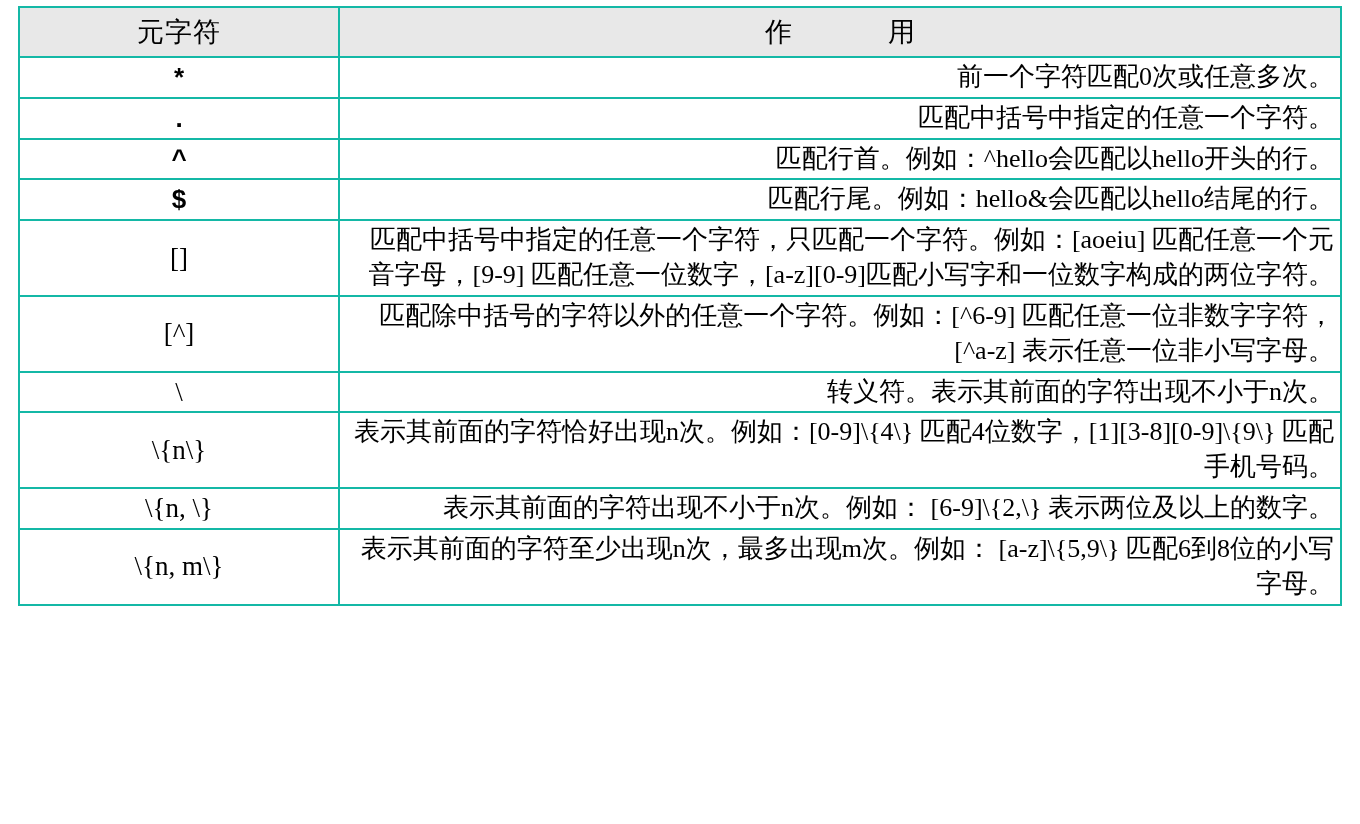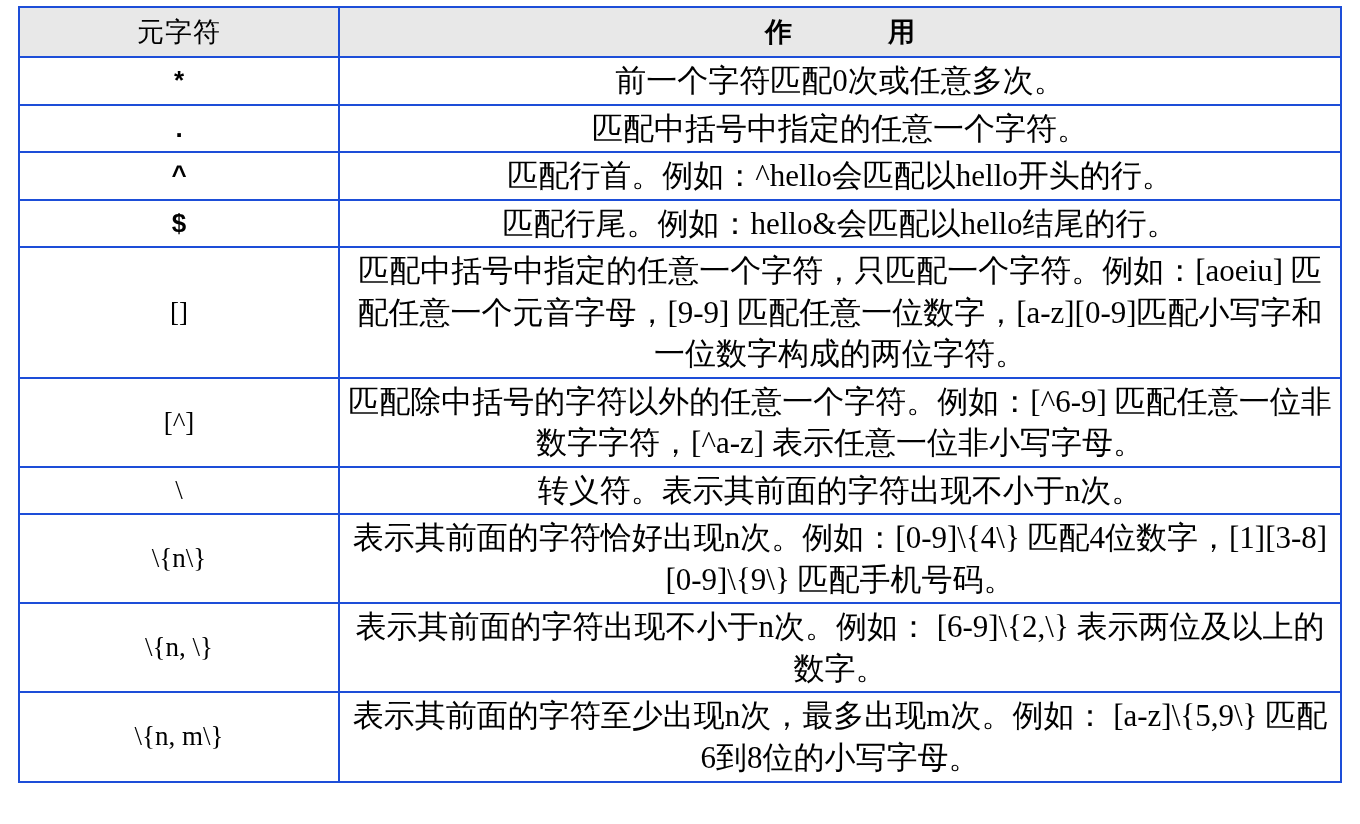--- a/index.html
+++ b/index.html
@@ -20,54 +20,53 @@
     position: relative;
   }
   table.meta-table {
     border-collapse: collapse;
     width: 1322px;
     margin: 6px 0 0 18px;
     table-layout: fixed;
   }
   table.meta-table th,
   table.meta-table td {
-    border: 2px solid #1d4ed8;
+    border: 2px solid #14b8a6;
     vertical-align: middle;
     padding: 2px 6px;
   }
   col.col-symbol { width: 320px; }
   col.col-desc   { width: 1002px; }
 
   thead th {
     background: #e8e8e8;
     text-align: center;
     font-weight: normal;
     font-size: 27px;
     height: 44px;
     letter-spacing: 1px;
   }
   thead th.head-desc {
     letter-spacing: 14px;
     text-indent: 14px;
-    font-weight: bold;
   }
   td.symbol {
     text-align: center;
     font-size: 27px;
     font-family: "Liberation Serif", serif;
     white-space: nowrap;
   }
   td.symbol.mono {
     font-family: "Liberation Sans", sans-serif;
     font-weight: bold;
     font-size: 26px;
   }
   td.desc {
-    text-align: center;
-    font-size: 31px;
+    text-align: right;
+    font-size: 26px;
     line-height: 1.34;
   }
 </style>
 </head>
 <body>
 
 <div class="page">
   <table class="meta-table">
     <colgroup>
       <col class="col-symbol">

